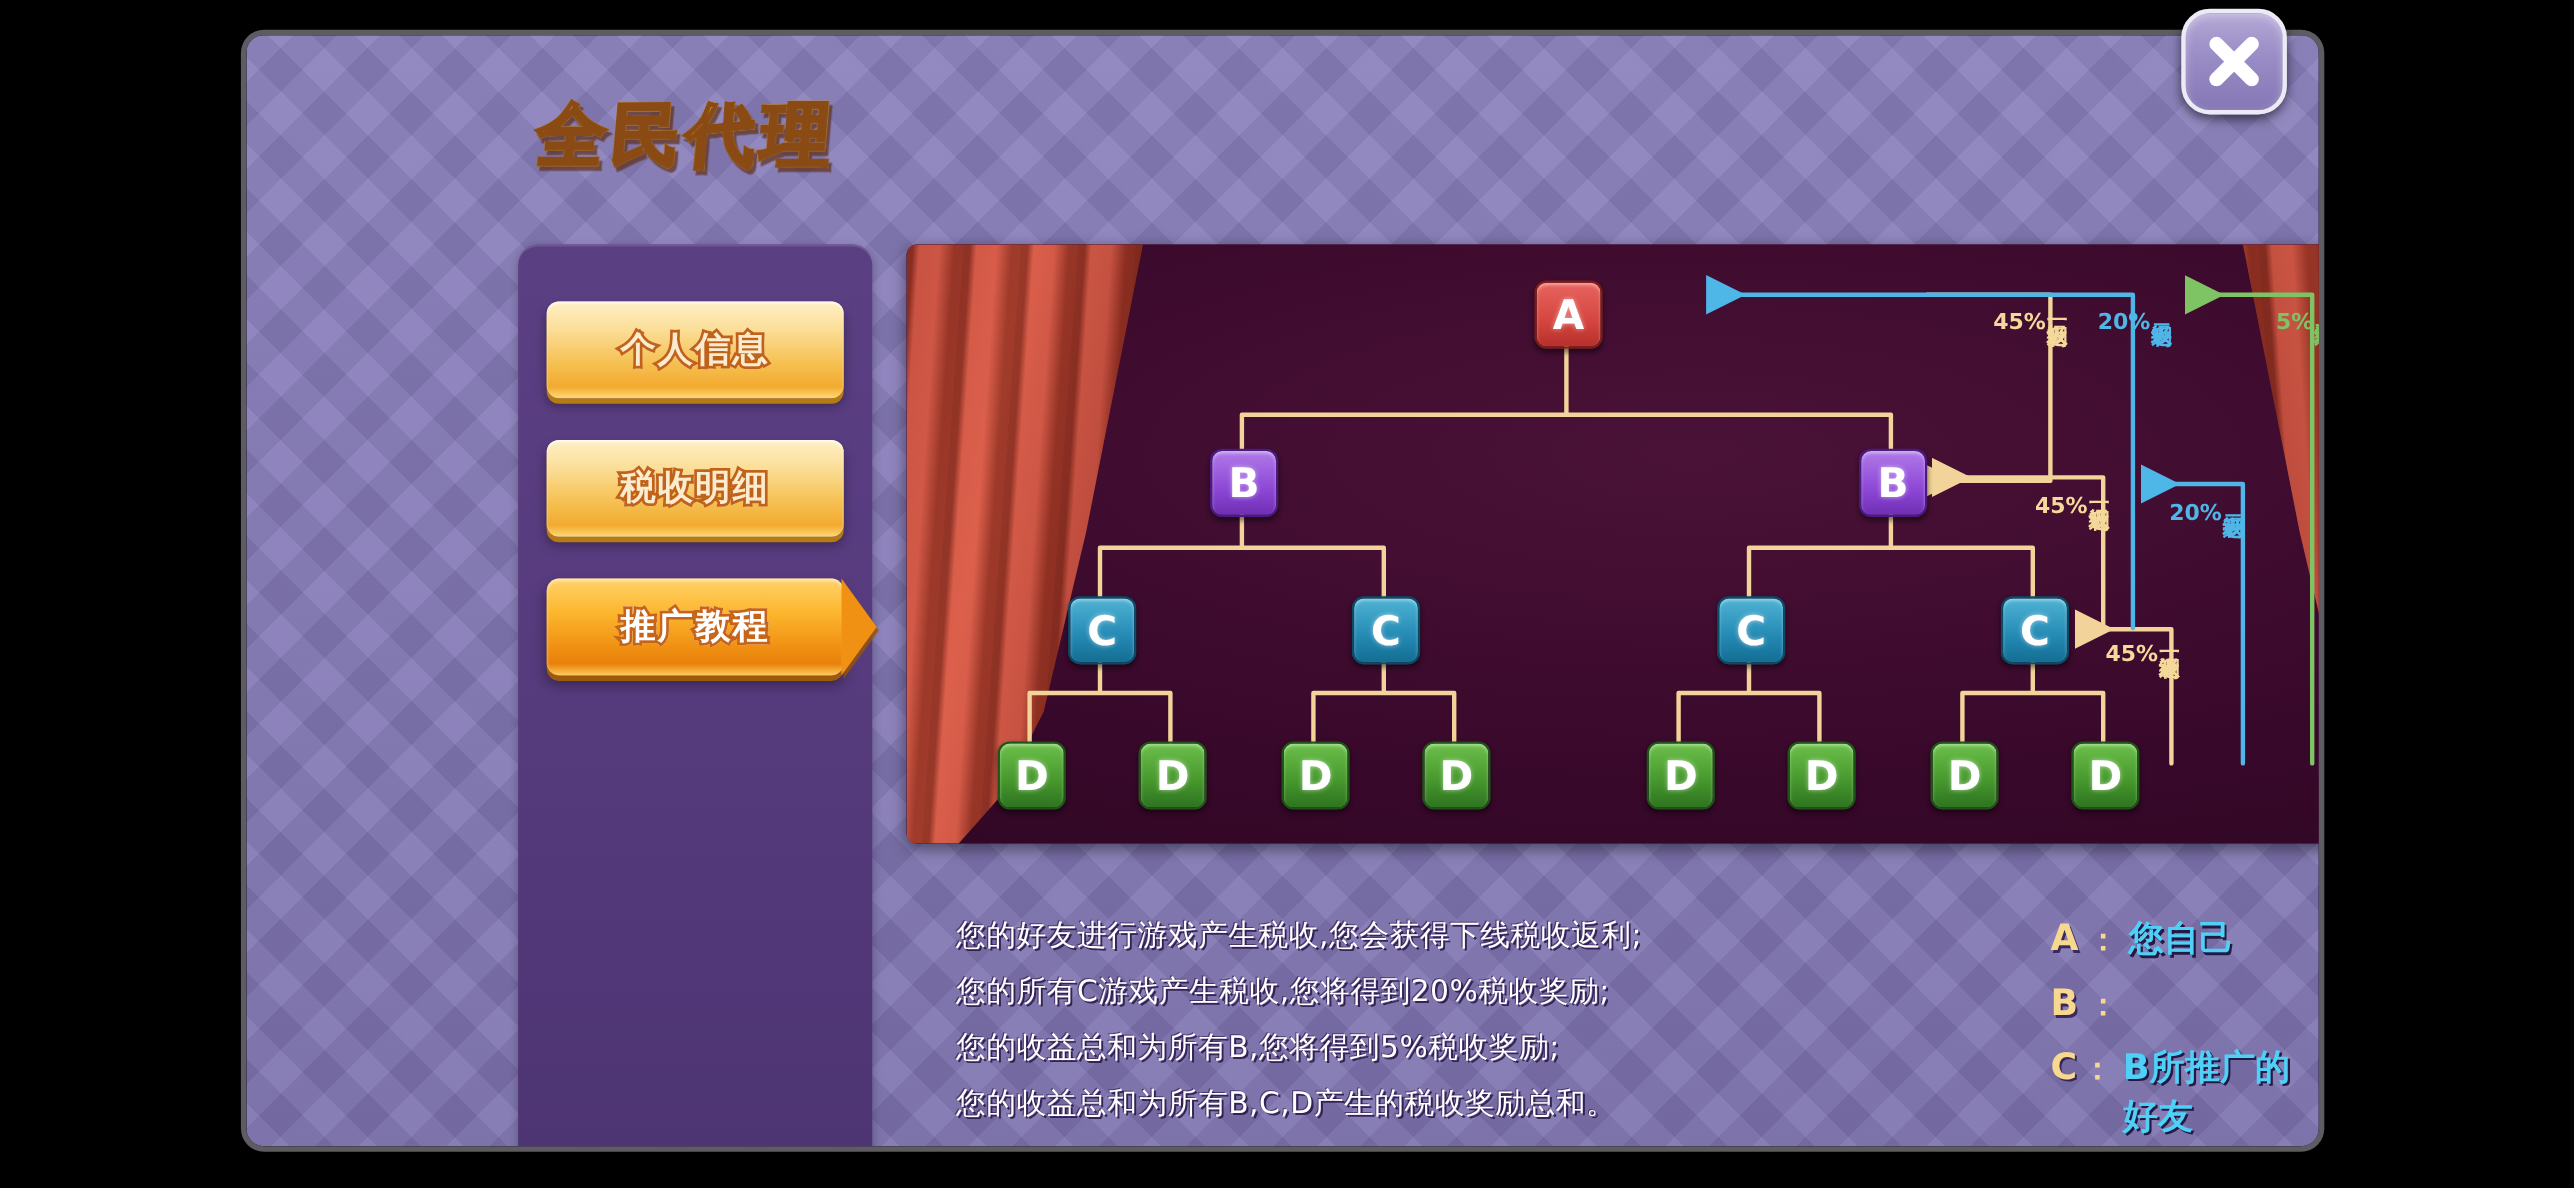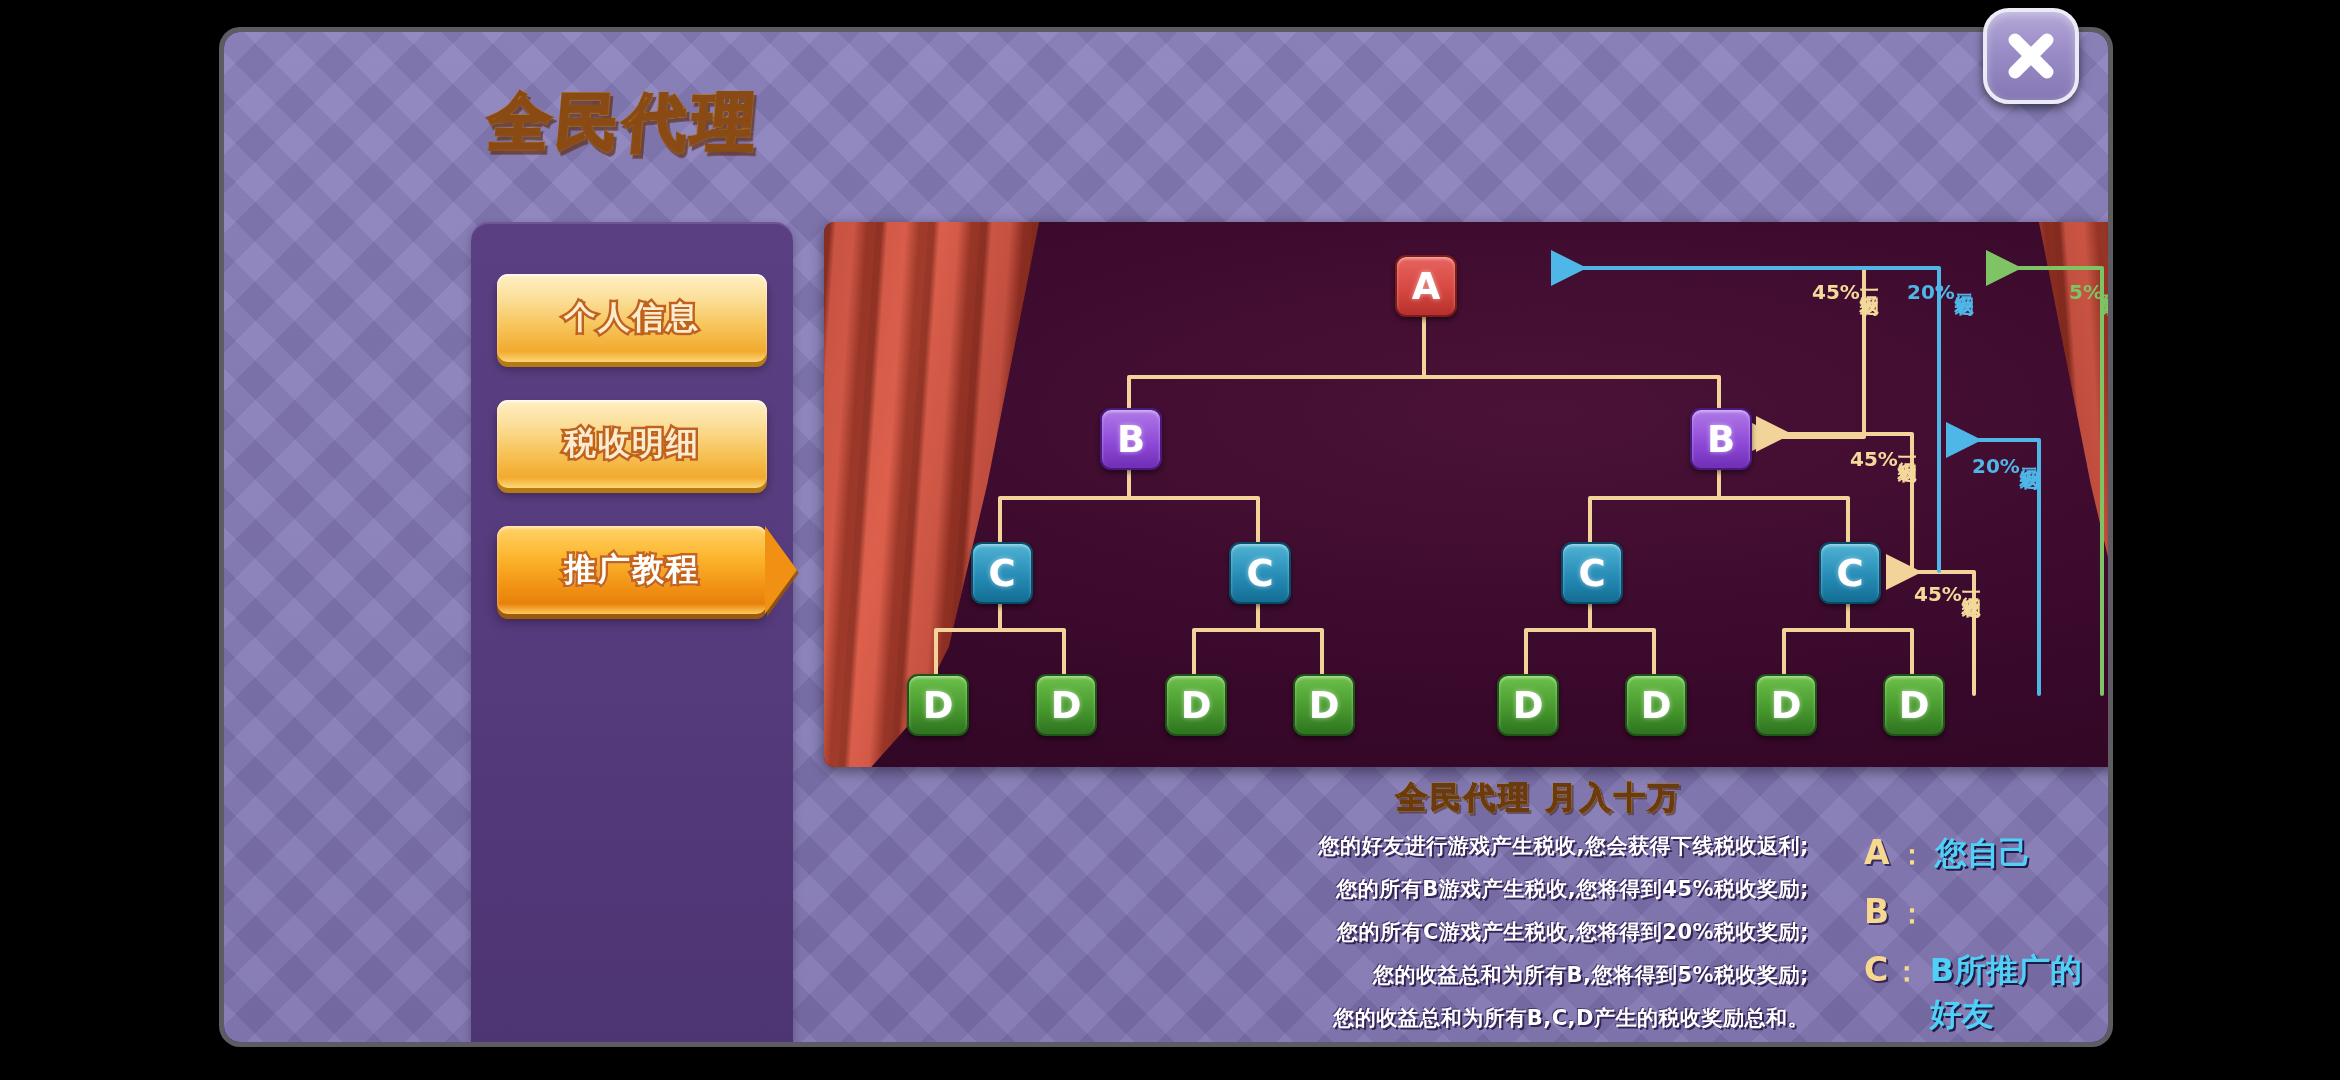--- a/index.html
+++ b/index.html
@@ -139,23 +139,23 @@
   .banner span{
     font-size:31px;font-weight:bold;letter-spacing:3px;
     background:linear-gradient(180deg,#fff2c4 0%,#ffdc7d 40%,#f2b62f 70%,#ffe79b 100%);
     -webkit-background-clip:text;background-clip:text;color:transparent;
     -webkit-text-stroke:1.5px #6b3b0d;paint-order:stroke fill;
     filter:drop-shadow(2px 2px 0 rgba(70,35,8,.5));
   }
 
   
   .desc{position:absolute;left:645px;top:800px;width:940px;}
-  .desc p{margin:0 0 15px 0;font-size:21px;font-weight:bold;color:#ffffff;
+  .desc p{margin:0 0 15px 0;font-size:27px;font-weight:normal;color:#ffffff;
     letter-spacing:.5px;
-    text-shadow:2px 2px 0 rgba(40,20,70,.85), -1px -1px 0 rgba(40,20,70,.6);text-align:right;}
+    text-shadow:2px 2px 0 rgba(40,20,70,.85), -1px -1px 0 rgba(40,20,70,.6);}
 
   
   .legend{position:absolute;left:1640px;top:800px;}
   .legend .row{display:flex;align-items:baseline;margin-bottom:16px;font-weight:bold;}
   .legend .key{font-size:33px;color:#f6d98f;width:30px;
     text-shadow:2px 2px 0 rgba(40,20,70,.8);}
   .legend .colon{font-size:28px;color:#f6d98f;margin:0 9px 0 4px;}
   .legend .val{font-size:32px;color:#4ed0f7;
     text-shadow:2px 2px 0 rgba(25,15,55,.9);}
 </style>
@@ -291,27 +291,23 @@
         <span>二级返利</span>
         <span class="pct">20%</span>
       </div>
 
       <div class="rlabel g3" style="left:1245px;top:58px;">
         <span>三级返利</span>
         <span class="pct">5%</span>
       </div>
     </div>
 
-    <div class="banner">
-      <span>全民代理  月入十万</span>
-    </div>
 
     <div class="desc">
       <p>您的好友进行游戏产生税收,您会获得下线税收返利;</p>
-      <p>您的所有B游戏产生税收,您将得到45%税收奖励;</p>
       <p>您的所有C游戏产生税收,您将得到20%税收奖励;</p>
       <p>您的收益总和为所有B,您将得到5%税收奖励;</p>
       <p>您的收益总和为所有B,C,D产生的税收奖励总和。</p>
     </div>
 
     <div class="legend">
       <div class="row">
         <span class="key">A</span>
         <span class="colon">：</span>
         <span class="val">您自己</span>

